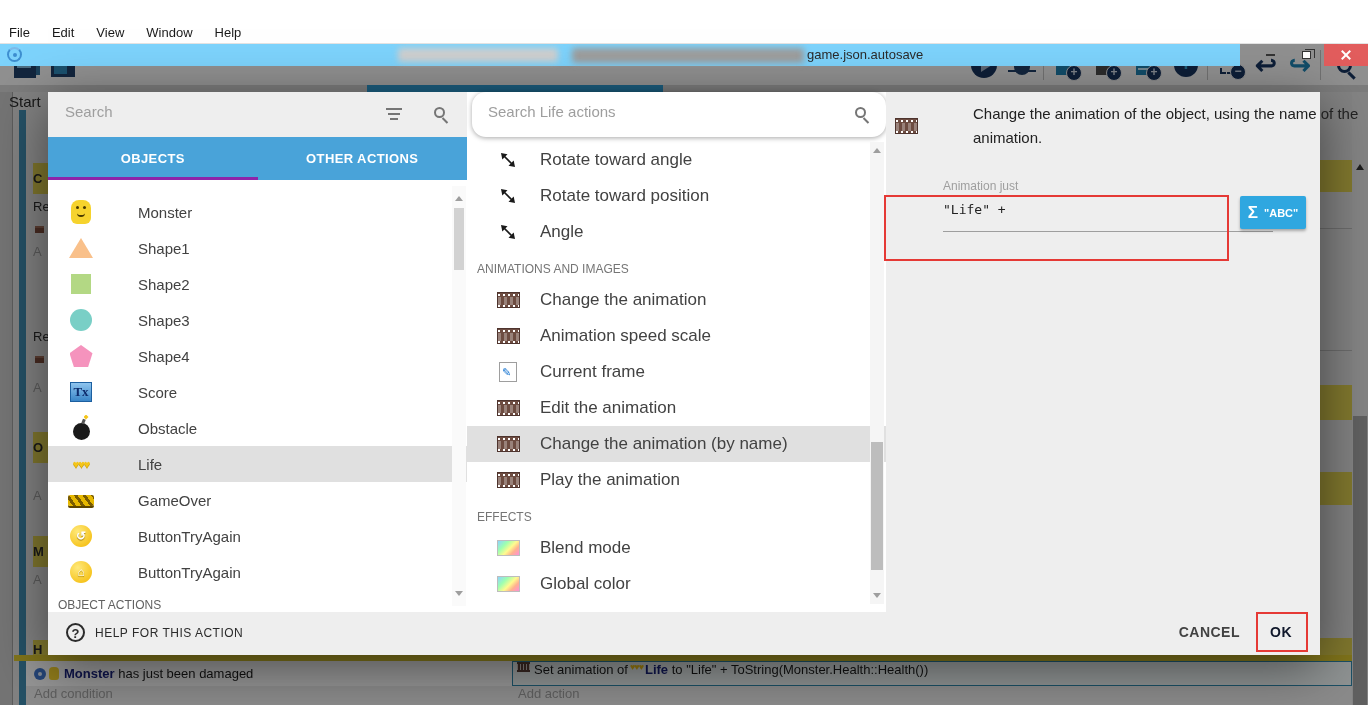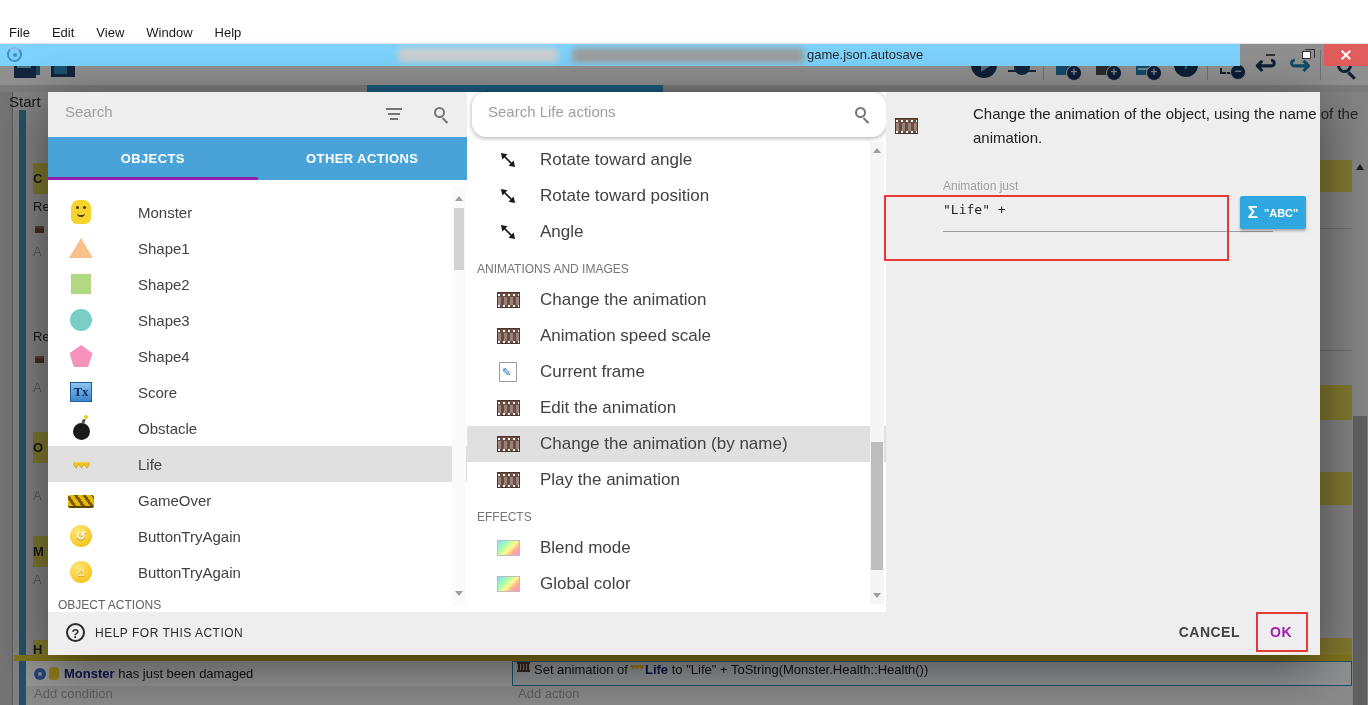--- a/index.html
+++ b/index.html
@@ -174,21 +174,21 @@
   .rp-sigma .sg { font-size:17px; font-weight:bold; }
   .rp-sigma .abc { font-size:11px; font-weight:bold; }
 
   
   .dlg-footer { position:absolute; left:0; top:520px; width:1272px; height:43px; background:#eeeeee; }
   .footer-line { position:absolute; left:0; top:520px; width:838px; height:1px; background:#d5d5d5; }
   .help-wrap { position:absolute; left:18px; top:11px; display:flex; align-items:center; gap:10px; }
   .ic-help { width:19px; height:19px; border:2px solid #2b2b2b; border-radius:50%; color:#2b2b2b; font-size:13px; font-weight:bold; text-align:center; line-height:18px; }
   .help-label { font-size:12px; color:#2b2b2b; letter-spacing:0.5px; }
   .btn-cancel { position:absolute; right:80px; top:12px; font-size:14px; color:#424242; letter-spacing:0.5px; font-weight:bold; }
-  .btn-ok { position:absolute; right:28px; top:12px; font-size:14px; color:#a21caf; letter-spacing:0.5px; font-weight:bold; }
+  .btn-ok { position:absolute; right:28px; top:12px; font-size:14px; color:#0f172a; letter-spacing:0.5px; font-weight:bold; }
 
   
   .ann { position:absolute; border:2px solid #e53935; z-index:30; pointer-events:none; }
   .ann-field { left:884px; top:195px; width:345px; height:66px; }
   .ann-ok { left:1256px; top:612px; width:52px; height:40px; }
 </style>
 </head>
 <body>
 
 <div class="screen">

